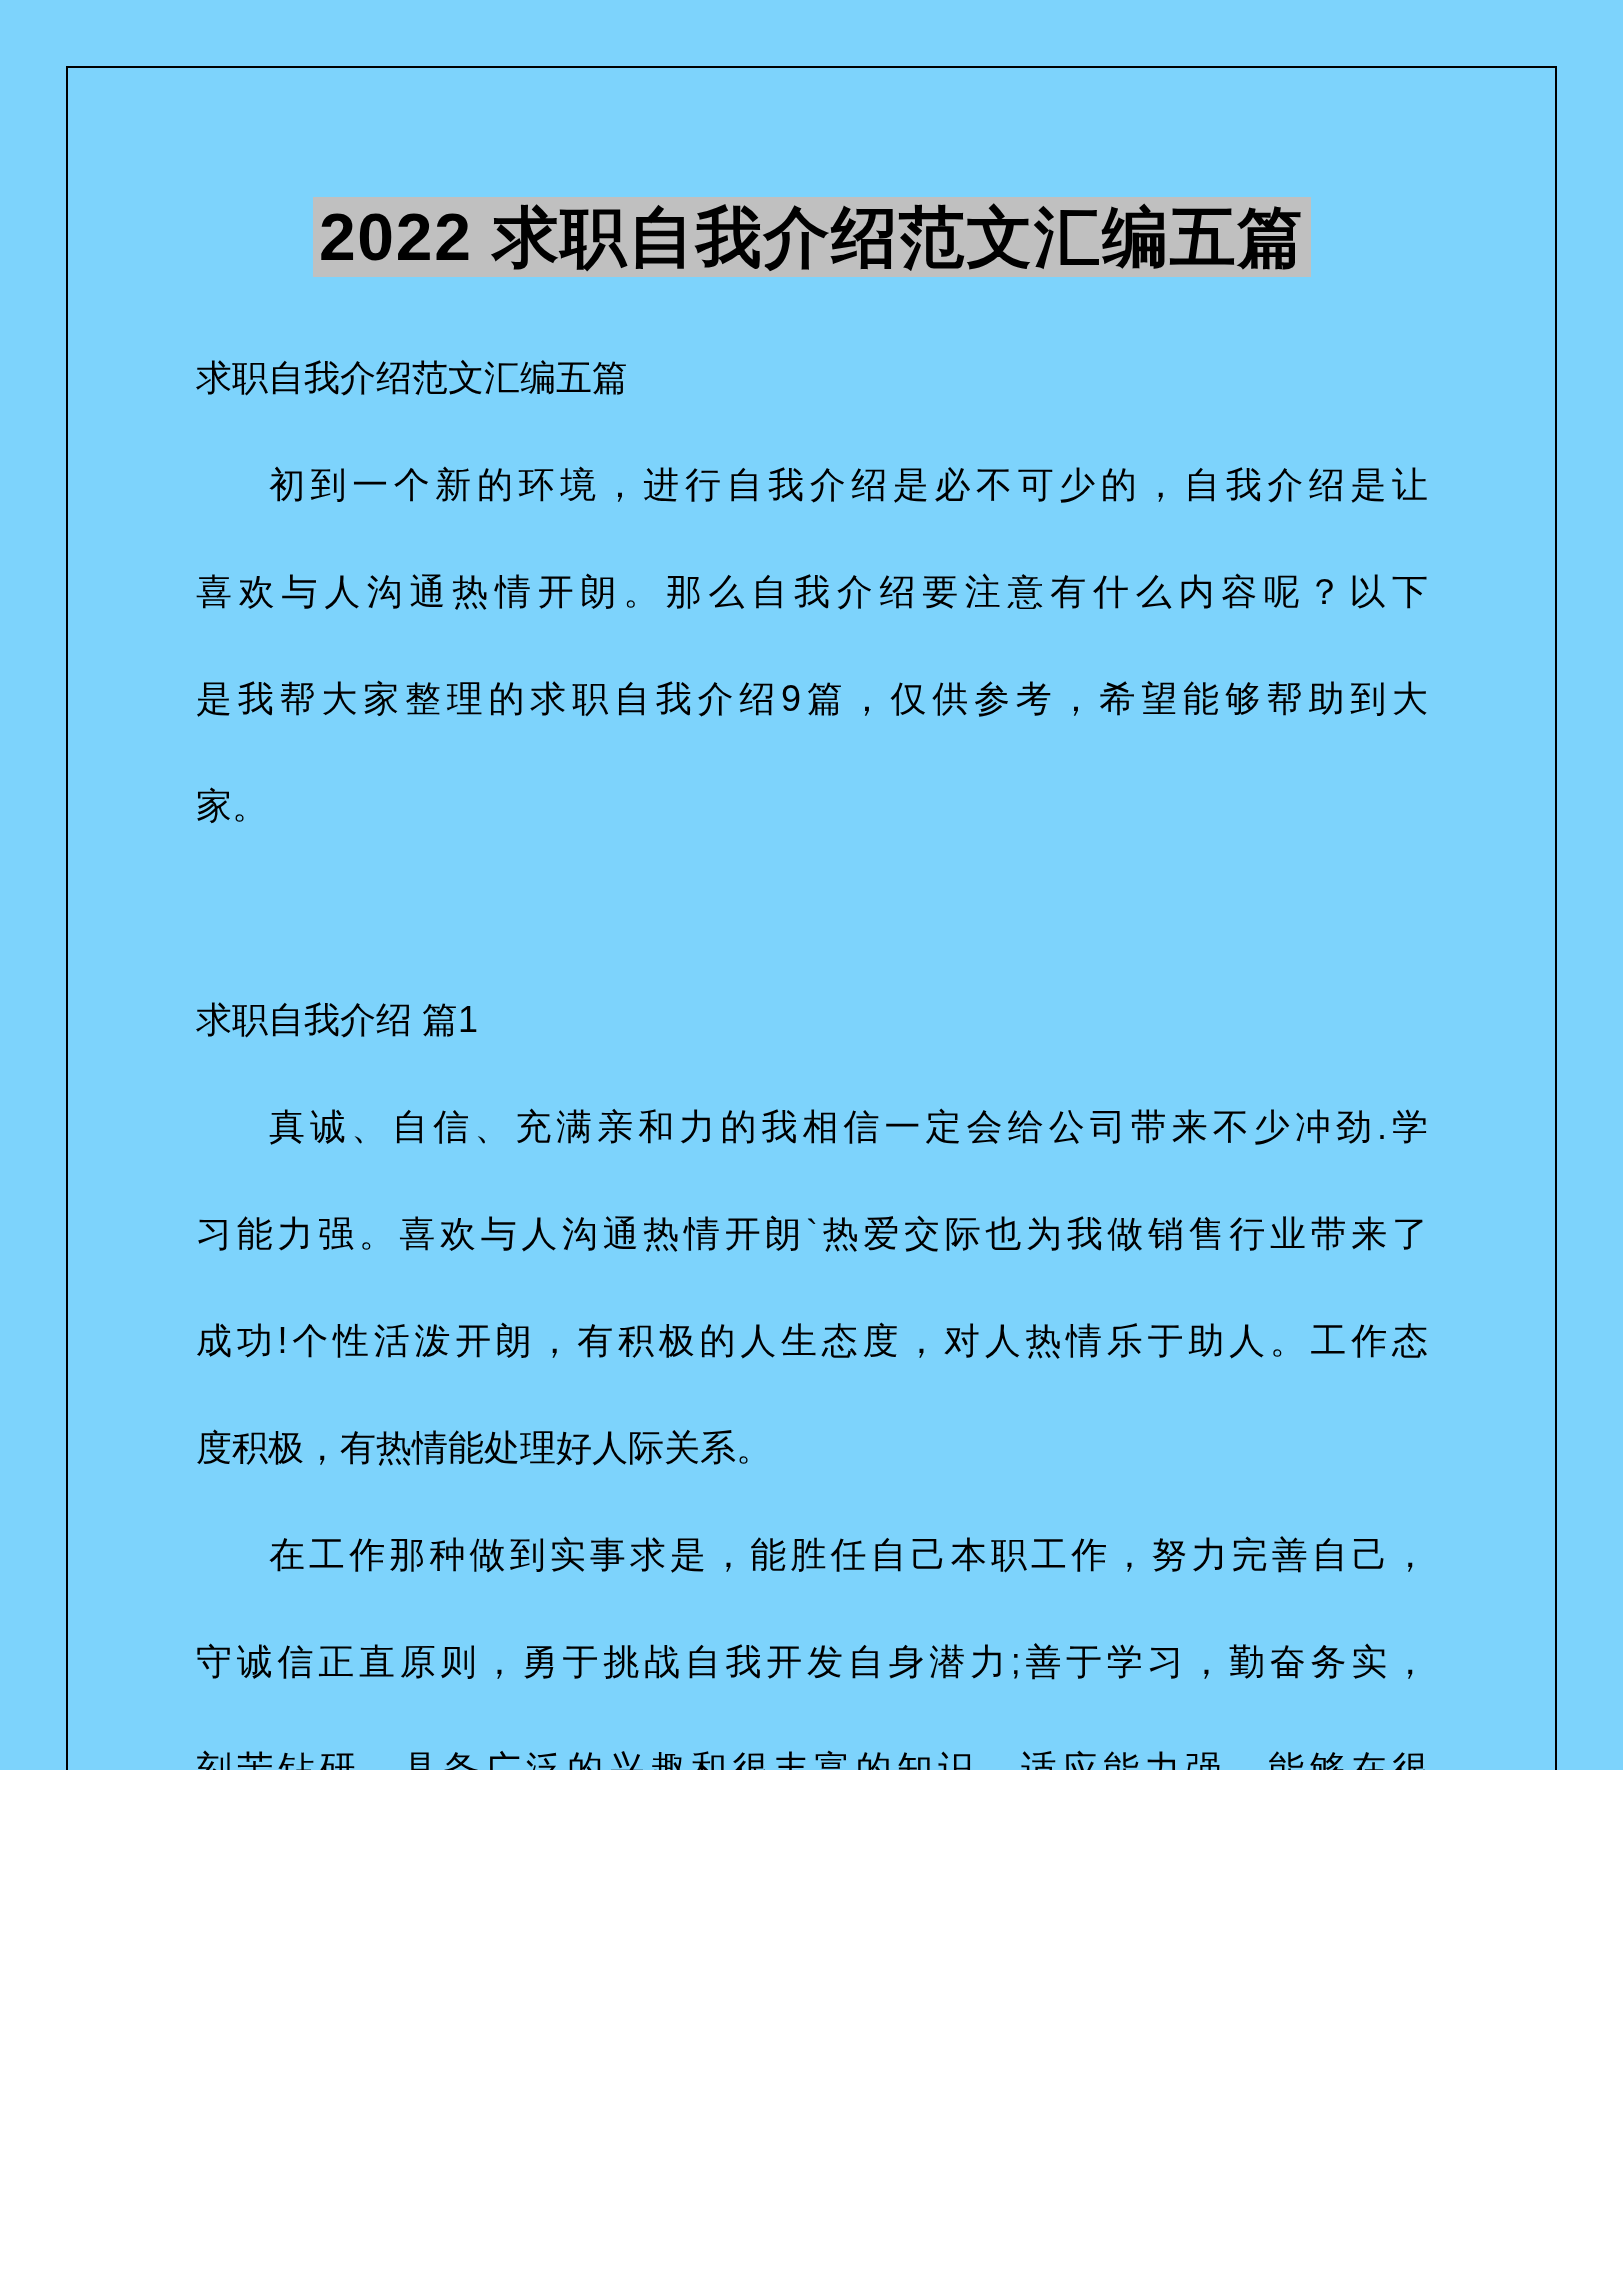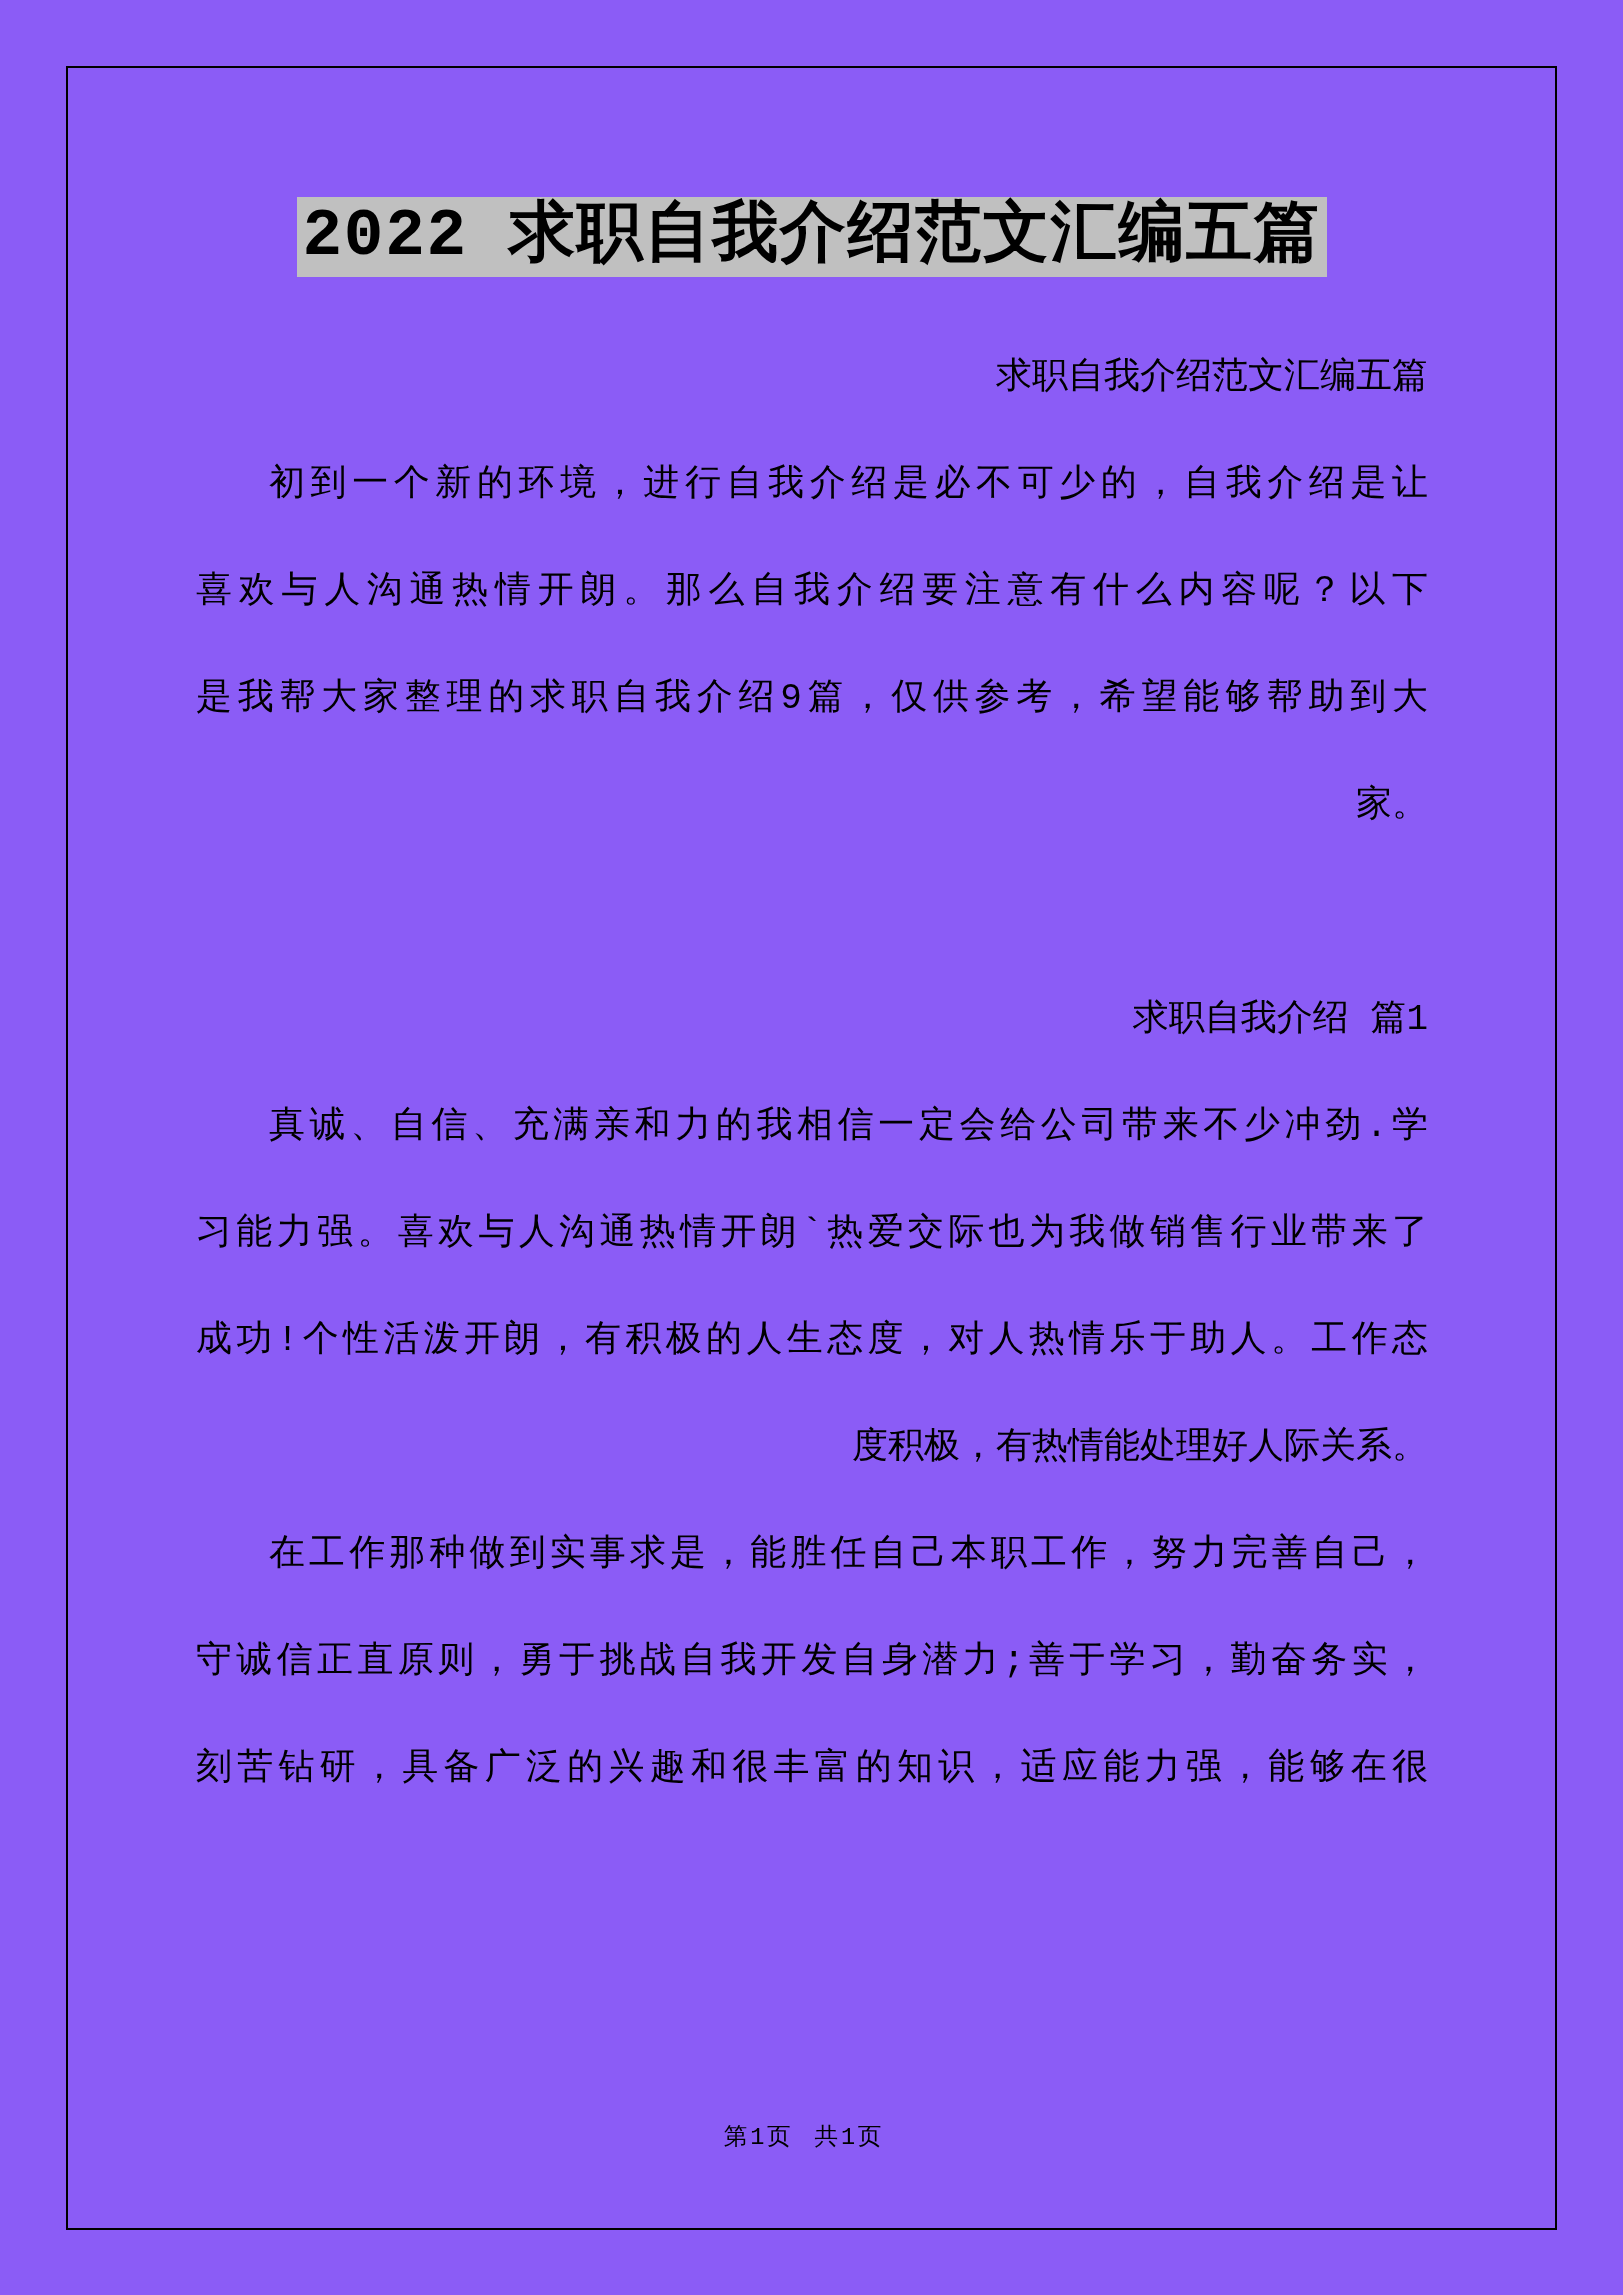--- a/index.html
+++ b/index.html
@@ -3,24 +3,24 @@
 <meta charset="utf-8">
 <style>
   html, body {
     margin: 0;
     padding: 0;
     background: #ffffff;
   }
   #canvas {
     position: relative;
     width: 1623px;
-    height: 2295px;
-    background: #8b5cf6;
+    height: 1770px;
+    background: #7dd3fc;
     color: #000000;
-    font-family: Liberation Mono, monospace;
+    font-family: Liberation Sans, sans-serif;
     overflow: hidden;
   }
   .page-border {
     position: absolute;
     left: 66px;
     top: 66px;
     width: 1491px;
     height: 2164px;
     border: 2.8px solid #000000;
     box-sizing: border-box;
@@ -46,21 +46,20 @@
     position: absolute;
     left: 196px;
     top: 324px;
     width: 1232px;
     font-size: 36px;
     line-height: 107px;
   }
   .line {
     height: 107px;
     overflow: hidden;
-    text-align: right;
   }
   .fill {
     text-align: justify;
     text-align-last: justify;
   }
   .indent {
     text-indent: 73px;
   }
   .footer-row {
     position: absolute;

